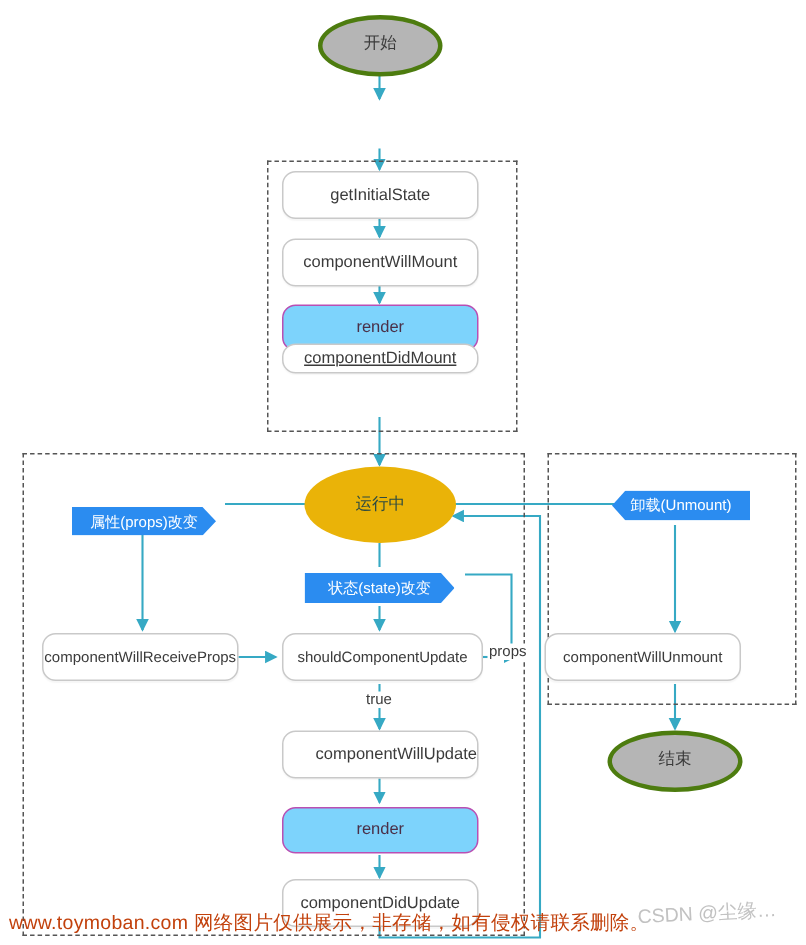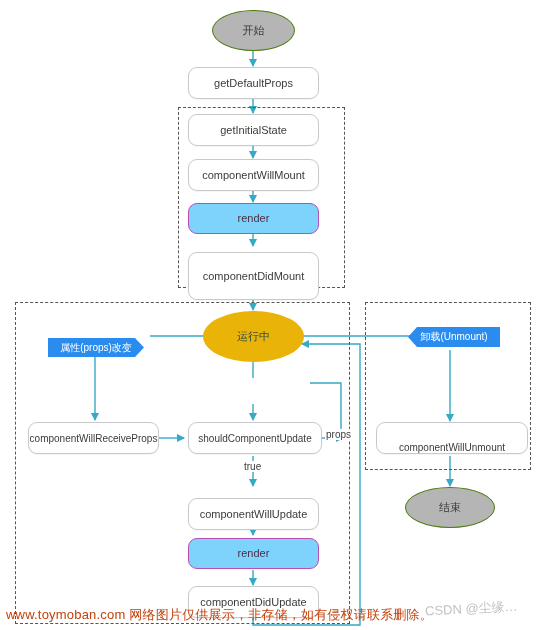--- a/index.html
+++ b/index.html
@@ -48,24 +48,25 @@
   }
   .node-render {
     background: #7dd3fc;
     border: 1px solid #b94fb3;
     border-radius: 9px;
     color: #4a3048;
     font-size: 11px;
   }
   .node-ellipse {
     background: #b5b5b5;
-    border: 1px solid #4d7c0f;
+    border: 3px solid #4d7c0f;
     border-radius: 50%;
     color: #3b3b3b;
     font-size: 11px;
+    font-family: Liberation Mono, monospace;
   }
   .node-ellipse-green {
     background: #eab308;
     border: none;
     border-radius: 50%;
     color: #2c4a42;
     font-size: 11px;
   }
   .banner {
     position: absolute;
@@ -160,48 +161,48 @@
   </svg>
 
   <div class="group-box" style="left:178px; top:107px; width:167px; height:181px;"></div>
   <div class="group-box" style="left:15px; top:302px; width:335px; height:322px;"></div>
   <div class="group-box" style="left:365px; top:302px; width:166px; height:168px;"></div>
 
   <div class="node node-ellipse" style="left:212px; top:10px; width:83px; height:41px;">
     <span>开始</span>
   </div>
 
-  <div class="node node-rect" style="left:188px; top:67px; width:131px; height:32px;">
-    <span>getDefaultProps</span>
-  </div>
 
   <div class="node node-rect" style="left:188px; top:114px; width:131px; height:32px;">
     <span>getInitialState</span>
   </div>
 
   <div class="node node-rect" style="left:188px; top:159px; width:131px; height:32px;">
     <span>componentWillMount</span>
   </div>
 
   <div class="node node-render" style="left:188px; top:203px; width:131px; height:31px;">
     <span>render</span>
   </div>
 
-  <div class="node node-rect" style="left:188px; top:252px; width:131px; height:48px;">
+  <div class="node node-rect" style="left:188px; top:229px; width:131px; height:20px;text-decoration:underline;">
     <span>componentDidMount</span>
   </div>
 
   <div class="node node-ellipse-green" style="left:203px; top:311px; width:101px; height:51px;">
     <span>运行中</span>
   </div>
 
   <div class="banner banner-right" style="left:48px; top:325px; width:96px; height:19px;margin-top:13px;">
     <span>属性(props)改变</span>
   </div>
 
+  <div class="banner banner-right" style="left:203px; top:382px; width:100px; height:20px;">
+    <span>状态(state)改变</span>
+  </div>
 
   <div class="banner banner-left" style="left:408px; top:327px; width:92px; height:20px;">
     <span>卸载(Unmount)</span>
   </div>
 
   <div class="node node-rect" style="left:28px; top:422px; width:131px; height:32px; font-size:10px;">
     <span>componentWillReceiveProps</span>
   </div>
 
   <div class="node node-rect" style="left:188px; top:422px; width:134px; height:32px; font-size:10px;">
@@ -209,33 +210,33 @@
   </div>
 
   <div class="edge-label" style="left:325px; top:429px;">
     <span>props</span>
   </div>
 
   <div class="edge-label" style="left:243px; top:461px;">
     <span>true</span>
   </div>
 
-  <div class="node node-rect" style="left:188px; top:498px; width:131px; height:32px;">
+  <div class="node node-rect" style="left:188px; top:487px; width:131px; height:32px;justify-content:flex-end;">
     <span>componentWillUpdate</span>
   </div>
 
   <div class="node node-render" style="left:188px; top:538px; width:131px; height:31px;">
     <span>render</span>
   </div>
 
   <div class="node node-rect" style="left:188px; top:586px; width:131px; height:32px;">
     <span>componentDidUpdate</span>
   </div>
 
-  <div class="node node-rect" style="left:376px; top:422px; width:152px; height:32px; font-size:10px;align-items:flex-end;">
+  <div class="node node-rect" style="left:363px; top:422px; width:131px; height:32px; font-size:10px;">
     <span>componentWillUnmount</span>
   </div>
 
   <div class="node node-ellipse" style="left:405px; top:487px; width:90px; height:41px;">
     <span>结束</span>
   </div>
 
   <div class="watermark" style="left:6px; top:606px;">
     <span>www.toymoban.com 网络图片仅供展示，非存储，如有侵权请联系删除。</span>
   </div>

